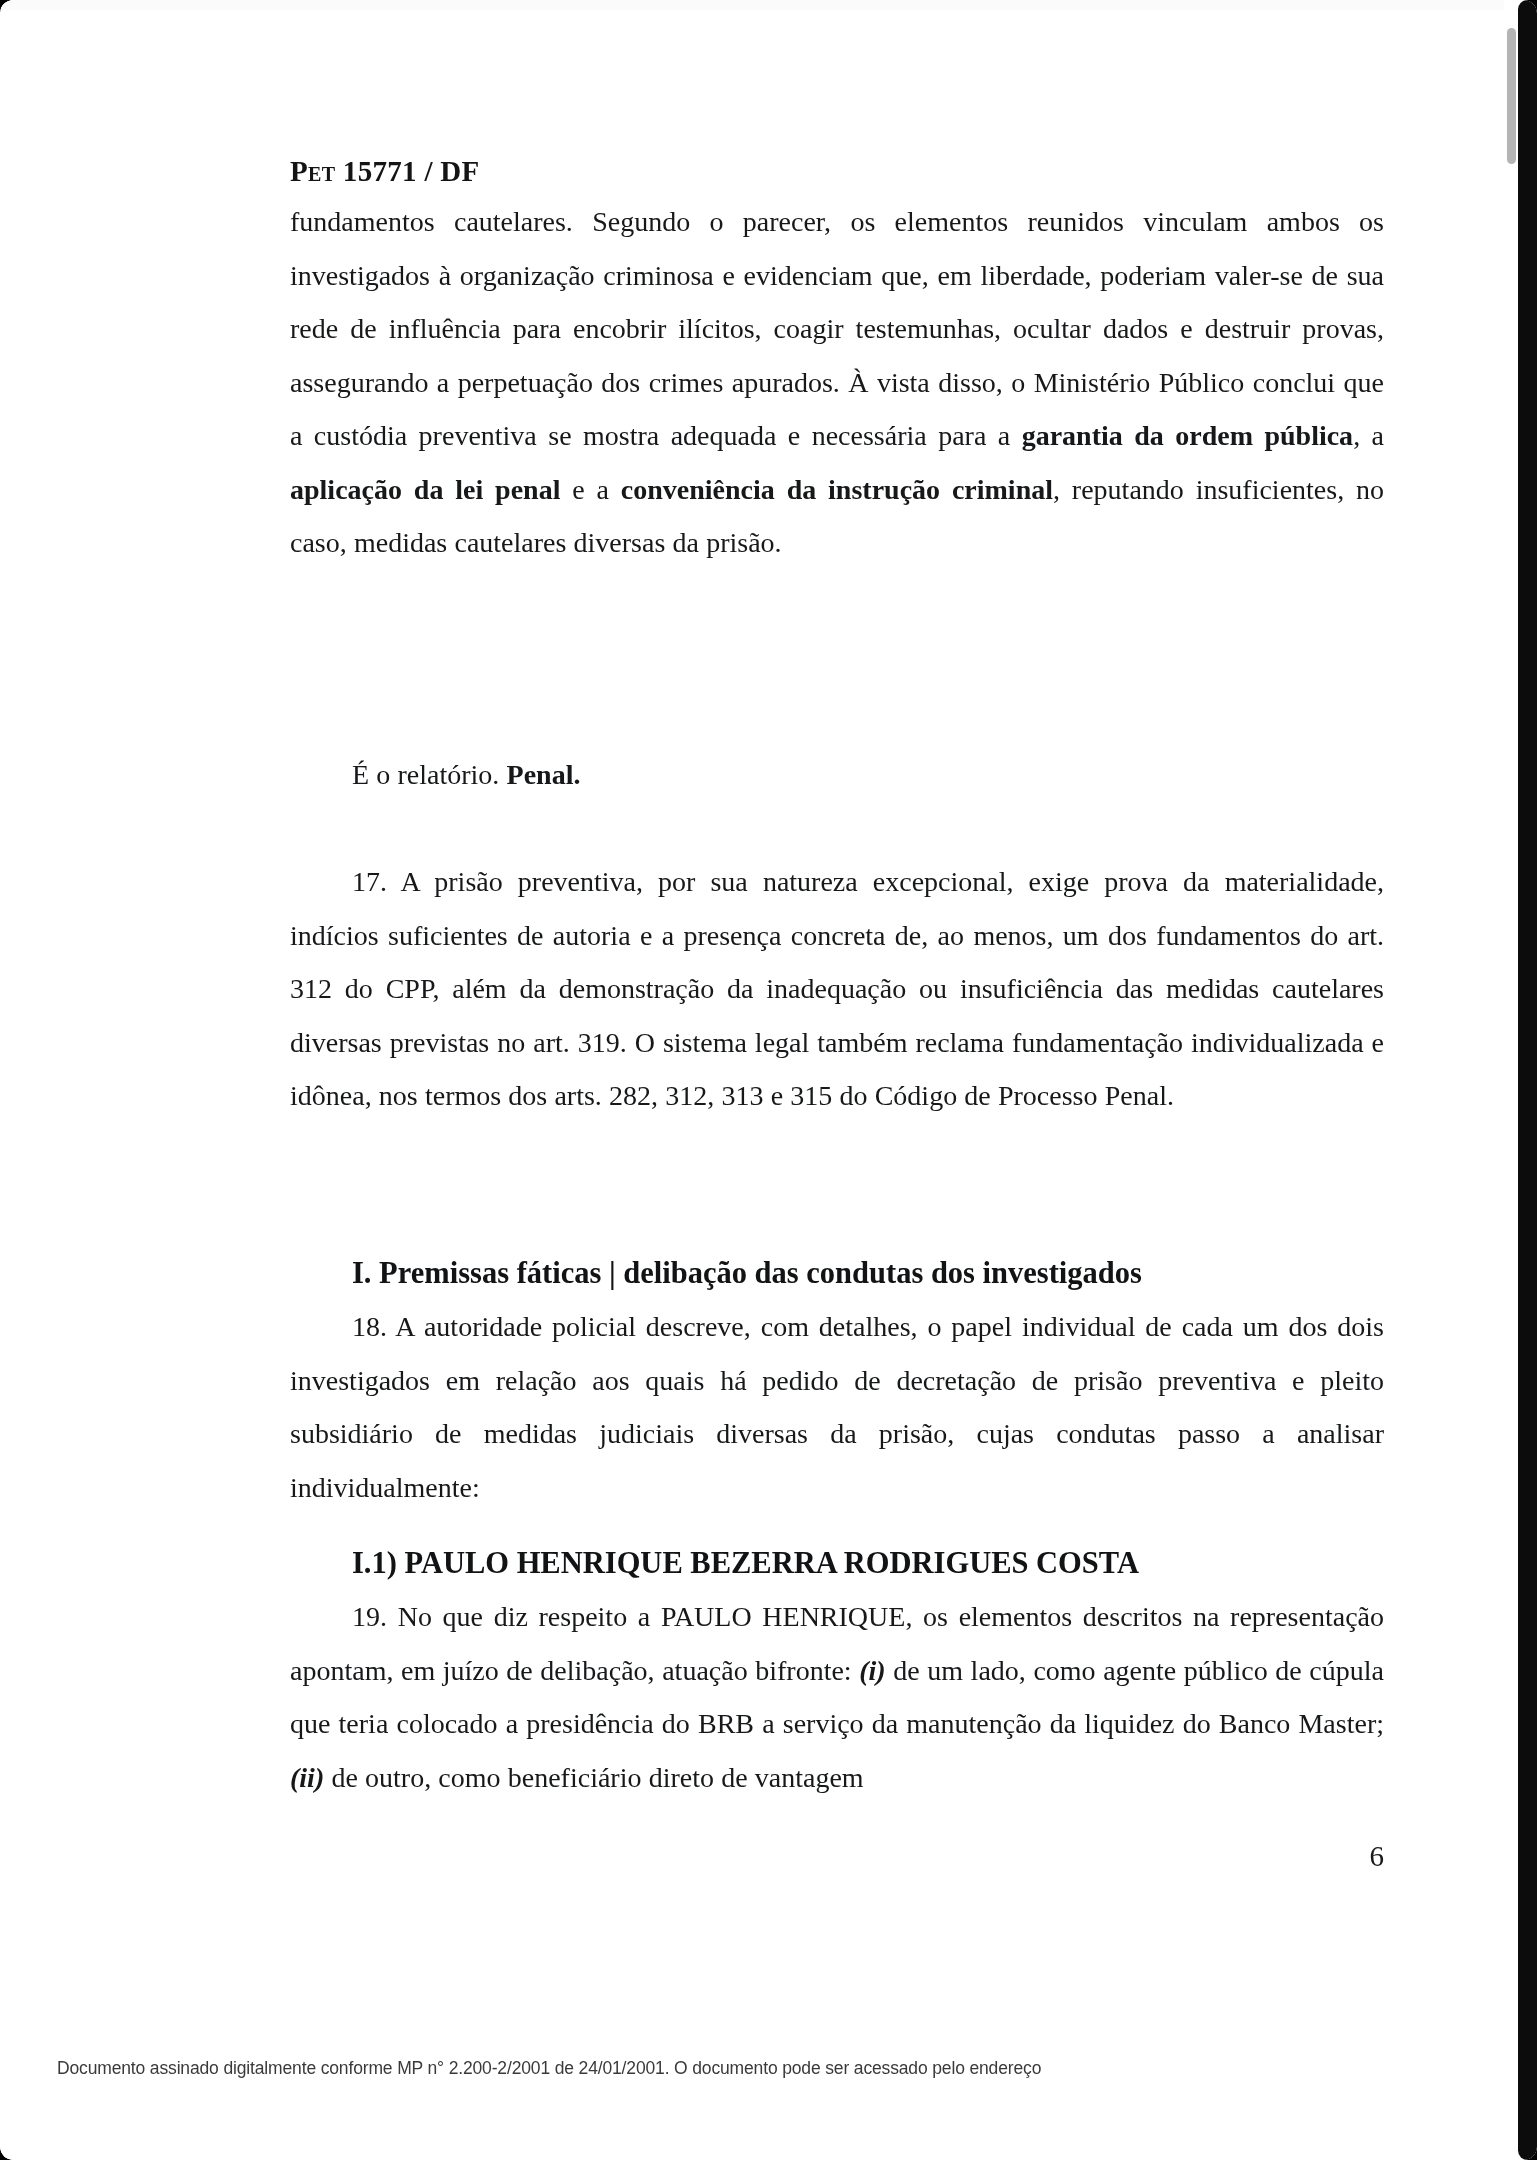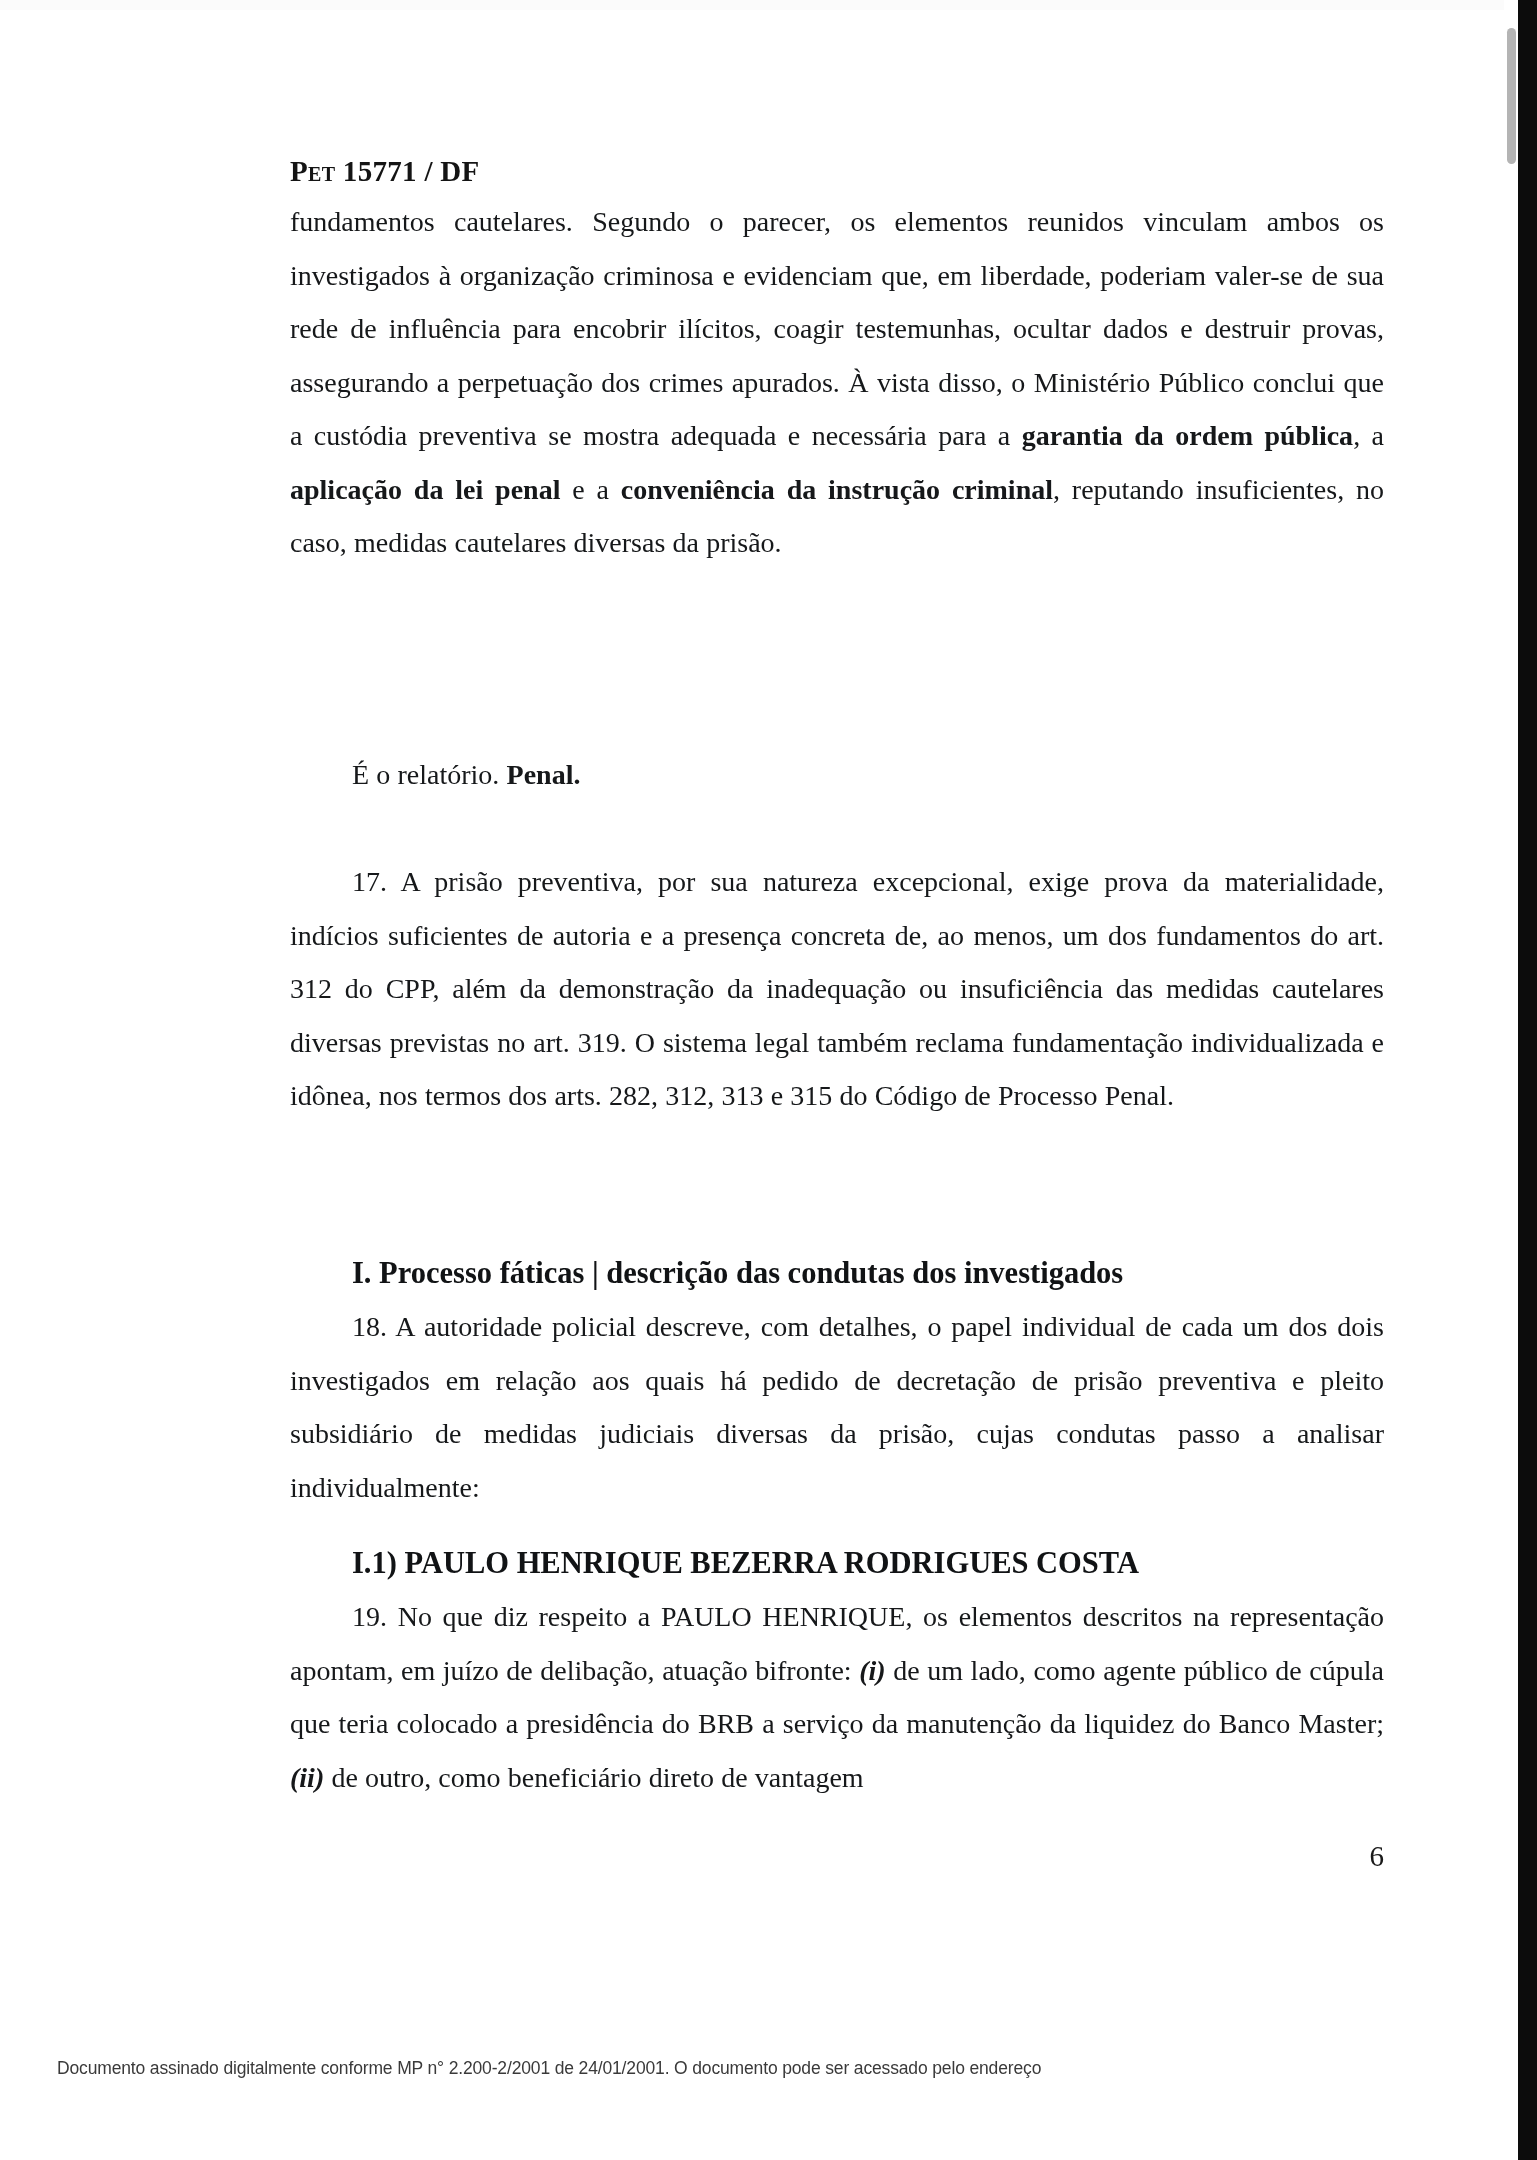--- a/index.html
+++ b/index.html
@@ -1,16 +1,16 @@
 <!DOCTYPE html>
 <html lang="pt-BR"><head>
 <meta charset="utf-8">
 <title>PET 15771 / DF</title>
 <style>
-  * { box-sizing: border-box; }
+  * { box-sizing: border-box; border-radius: 13px; }
   html, body {
     margin: 0;
     padding: 0;
     background: #000000;
   }
   body {
     width: 1537px;
     height: 2160px;
     font-family: "Liberation Serif", "DejaVu Serif", serif;
     overflow: hidden;
@@ -181,21 +181,21 @@
     <div class="doc-body">
 
       <div class="doc-header">Pet 15771 / DF</div>
 
       <div class="para" id="p-relatorio"><span>fundamentos cautelares. Segundo o parecer, os elementos reunidos vinculam ambos os investigados à organização criminosa e evidenciam que, em liberdade, poderiam valer-se de sua rede de influência para encobrir ilícitos, coagir testemunhas, ocultar dados e destruir provas, assegurando a perpetuação dos crimes apurados. À vista disso, o Ministério Público conclui que a custódia preventiva se mostra adequada e necessária para a </span><b>garantia da ordem pública</b><span>, a </span><b>aplicação da lei penal</b><span> e a </span><b>conveniência da instrução criminal</b><span>, reputando insuficientes, no caso, medidas cautelares diversas da prisão.</span></div>
 
       <div class="para indent" id="p-decido"><span>É o relatório. </span><b>Penal.</b></div>
 
       <div class="para indent" id="p-17">17. A prisão preventiva, por sua natureza excepcional, exige prova da materialidade, indícios suficientes de autoria e a presença concreta de, ao menos, um dos fundamentos do art. 312 do CPP, além da demonstração da inadequação ou insuficiência das medidas cautelares diversas previstas no art. 319. O sistema legal também reclama fundamentação individualizada e idônea, nos termos dos arts. 282, 312, 313 e 315 do Código de Processo Penal.</div>
 
-      <div class="heading" id="h-premissas">I. Processo fáticas | descrição das condutas dos investigados</div>
+      <div class="heading" id="h-premissas">I. Premissas fáticas | delibação das condutas dos investigados</div>
 
       <div class="para indent" id="p-18">18. A autoridade policial descreve, com detalhes, o papel individual de cada um dos dois investigados em relação aos quais há pedido de decretação de prisão preventiva e pleito subsidiário de medidas judiciais diversas da prisão, cujas condutas passo a analisar individualmente:</div>
 
       <div class="heading" id="h-paulo">I.1) PAULO HENRIQUE BEZERRA RODRIGUES COSTA</div>
 
       <div class="para indent" id="p-19"><span>19. No que diz respeito a PAULO HENRIQUE, os elementos descritos na representação apontam, em juízo de delibação, atuação bifronte: </span><span class="bi">(i)</span><span> de um lado, como agente público de cúpula que teria colocado a presidência do BRB a serviço da manutenção da liquidez do Banco Master; </span><span class="bi">(ii)</span><span> de outro, como beneficiário direto de vantagem</span></div>
 
       <div id="page-number">6</div>
 
     </div>

